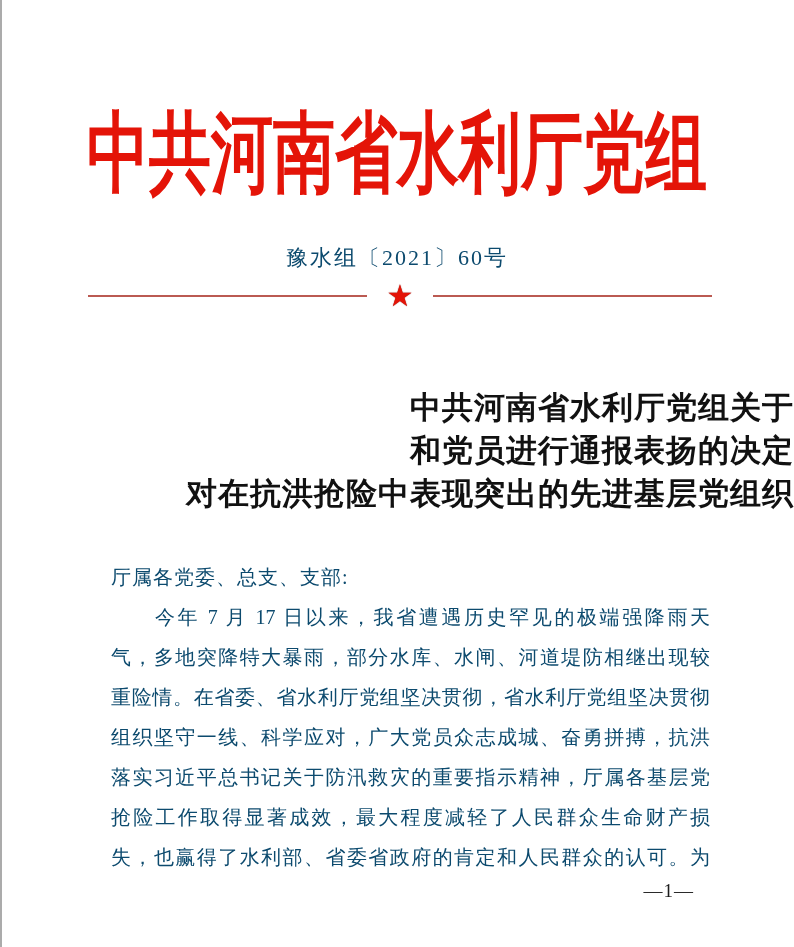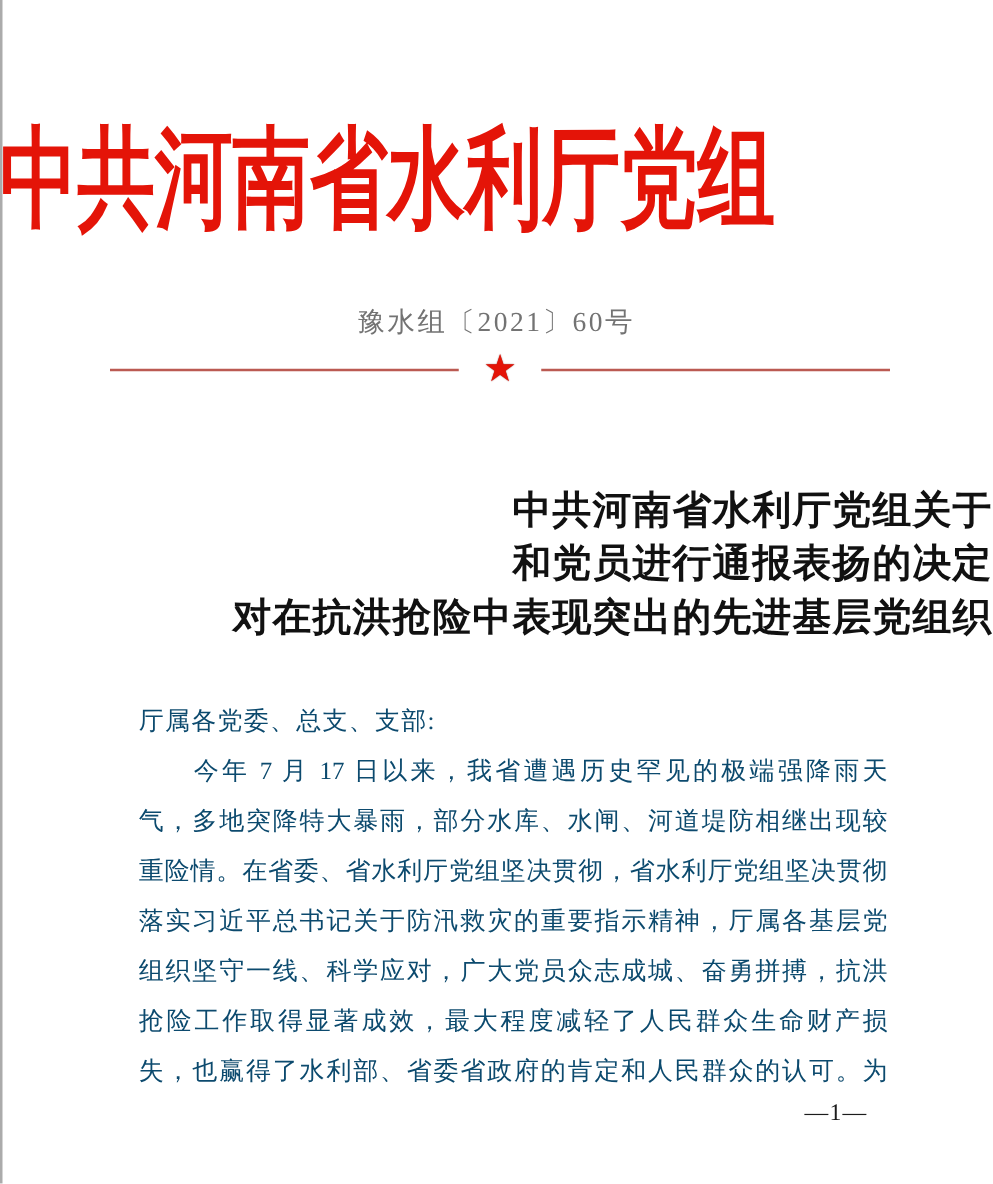--- a/index.html
+++ b/index.html
@@ -13,40 +13,40 @@
     color: #1c1c1c;
   }
   .scan-edge {
     position: absolute;
     left: 0; top: 0;
     width: 2px; height: 100%;
     background: #ababab;
   }
   .red-header {
     position: absolute;
-    top: 89px; left: 0;
+    top: 99px; left: 0;
     width: 100%; height: 108px;
-    display: flex; align-items: center; justify-content: flex-start; font-family: Liberation Mono, monospace;
+    display: flex; align-items: center; justify-content: center; font-family: Liberation Mono, monospace;
   }
   .red-header .txt {
     font-size: 62px;
     font-weight: bold;
     color: var(--header-red, #e41408);
     transform: scaleY(1.42);
     white-space: nowrap;
     letter-spacing: 0px;
   }
   .doc-number {
     position: absolute;
     top: 243px; left: 0;
     width: 100%;
     text-align: center;
     font-size: 22px;
     letter-spacing: 2px;
-    color: #737373;
+    color: #0c4a6e;
   }
   .rule {
     position: absolute;
     top: 281px; left: 88px; right: 82px;
     height: 30px;
     display: flex; align-items: center;
   }
   .rule .seg {
     flex: 1;
     height: 2px;
@@ -119,20 +119,20 @@
     <div>中共河南省水利厅党组关于</div>
     <div>和党员进行通报表扬的决定</div>
     <div>对在抗洪抢险中表现突出的先进基层党组织</div>
   </div>
 
   <div class="body">
     <div class="salutation">厅属各党委、总支、支部:</div>
     <div class="line indent">今年 7 月 17 日以来，我省遭遇历史罕见的极端强降雨天</div>
     <div class="line">气，多地突降特大暴雨，部分水库、水闸、河道堤防相继出现较</div>
     <div class="line">重险情。在省委、省水利厅党组坚决贯彻，省水利厅党组坚决贯彻</div>
+    <div class="line">组织坚守一线、科学应对，广大党员众志成城、奋勇拼搏，抗洪</div>
     <div class="line">落实习近平总书记关于防汛救灾的重要指示精神，厅属各基层党</div>
-    <div class="line">组织坚守一线、科学应对，广大党员众志成城、奋勇拼搏，抗洪</div>
     <div class="line">抢险工作取得显著成效，最大程度减轻了人民群众生命财产损</div>
     <div class="line">失，也赢得了水利部、省委省政府的肯定和人民群众的认可。为</div>
   </div>
 
   <div class="page-number">—1—</div>
 </div>
 
 </body></html>

